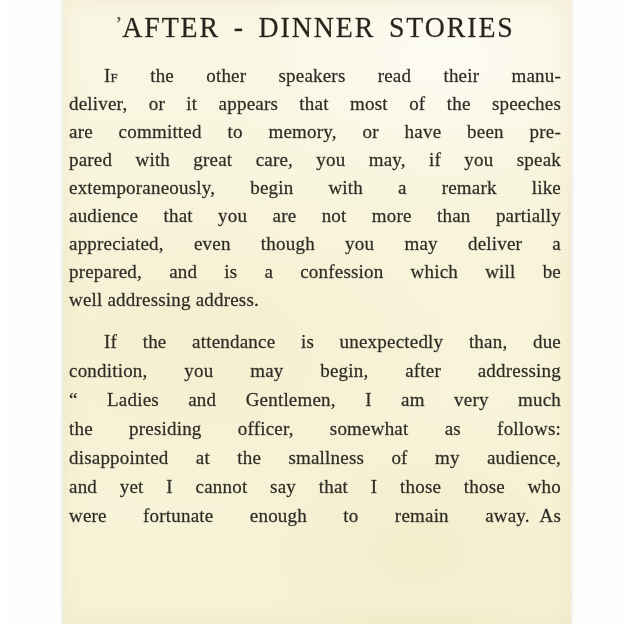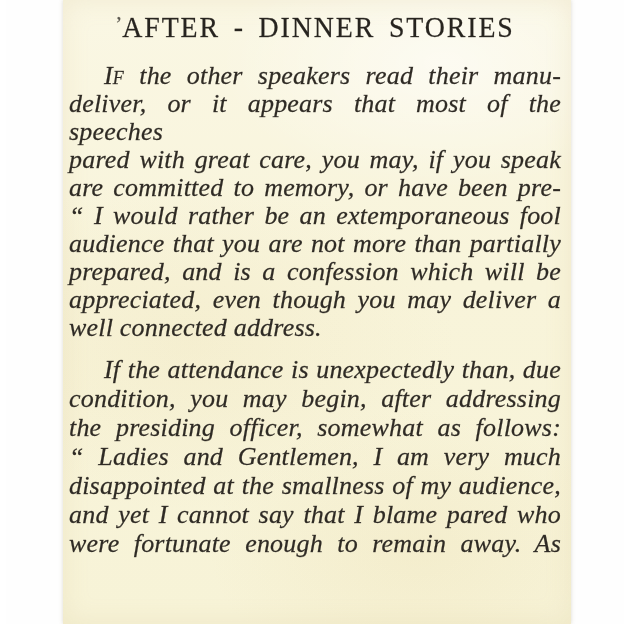--- a/index.html
+++ b/index.html
@@ -58,24 +58,23 @@
   }
 
   .stray-mark {
     opacity: 0.75;
     font-size: 22px;
     letter-spacing: 0;
     vertical-align: 6px;
   }
 
   .paragraph {
-    font-size: 26px;
+    font-size: 19px;
     line-height: 28px;
     letter-spacing: 0.2px;
-    font-style: italic;
   }
 
   .para-1 { margin-top: 17px; }
   .para-2 { margin-top: 0; }
   .para-3 { margin-top: 13px; line-height: 29px; }
 
   .line {
     text-align: justify;
     text-align-last: justify;
     white-space: normal;
@@ -91,37 +90,37 @@
 
 <div class="scan-frame">
   <div class="book-page">
     <div class="page-content">
 
       <h1 class="title-line"><span class="stray-mark">’</span><span>AFTER - DINNER STORIES</span></h1>
 
       <div class="paragraph para-1">
         <div class="line first"><span class="smallcaps">If</span><span> the other speakers read their manu-</span></div>
         <div class="line">deliver, or it appears that most of the speeches</div>
+        <div class="line">are committed to memory, or have been pre-</div>
         <div class="line">pared with great care, you may, if you speak</div>
-        <div class="line">are committed to memory, or have been pre-</div>
-        <div class="line">“ I would rather be an extemporaneous fool</div>
+        <div class="line">extemporaneously, begin with a remark like</div>
       </div>
 
       <div class="paragraph para-2">
         <div class="line">audience that you are not more than partially</div>
+        <div class="line">appreciated, even though you may deliver a</div>
         <div class="line">prepared, and is a confession which will be</div>
-        <div class="line">appreciated, even though you may deliver a</div>
-        <div class="line end">well connected address.</div>
+        <div class="line end">well addressing address.</div>
       </div>
 
       <div class="paragraph para-3">
         <div class="line first">If the attendance is unexpectedly than, due</div>
         <div class="line">condition, you may begin, after addressing</div>
+        <div class="line">“ Ladies and Gentlemen, I am very much</div>
         <div class="line">the presiding officer, somewhat as follows:</div>
-        <div class="line">“ Ladies and Gentlemen, I am very much</div>
         <div class="line">disappointed at the smallness of my audience,</div>
-        <div class="line">and yet I cannot say that I blame pared who</div>
+        <div class="line">and yet I cannot say that I those those who</div>
         <div class="line">were fortunate enough to remain away. As</div>
       </div>
 
     </div>
   </div>
 </div>
 
 </body></html>

